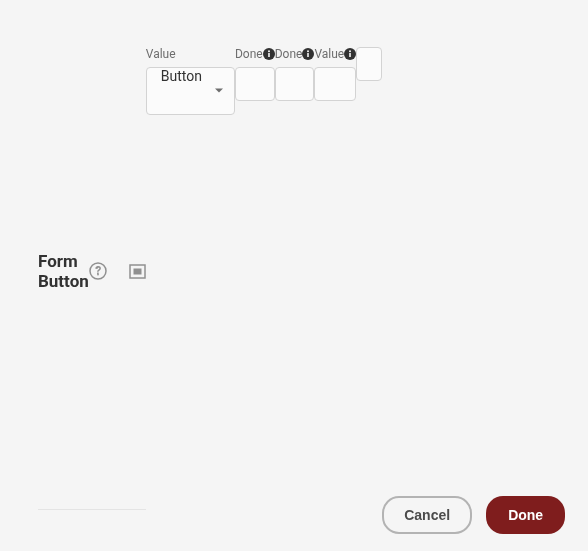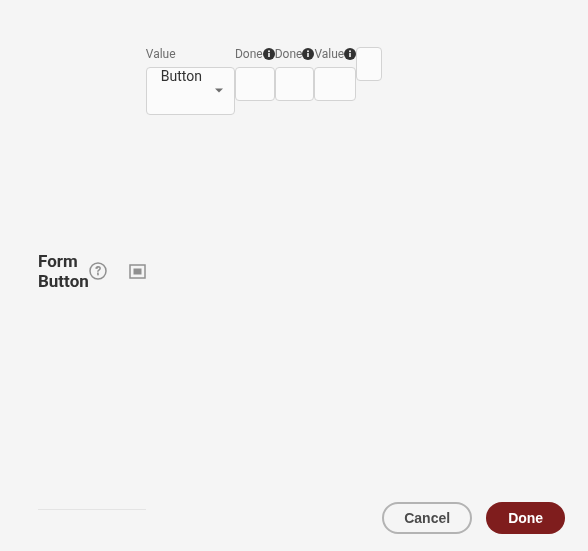--- a/index.html
+++ b/index.html
@@ -94,21 +94,21 @@
       border-radius: 4px;
       outline: none;
     }
     .footer {
       margin-top: auto;
       display: flex;
       justify-content: flex-end;
       gap: 14px;
     }
     .btn {
-      height: 32px;
+      height: 38px;
       padding: 0 20px;
       font-size: 14px;
       font-weight: 600;
       border-radius: 17px;
       cursor: pointer;
       border: none;
       display: inline-flex;
       align-items: center;
       justify-content: center;
     }

